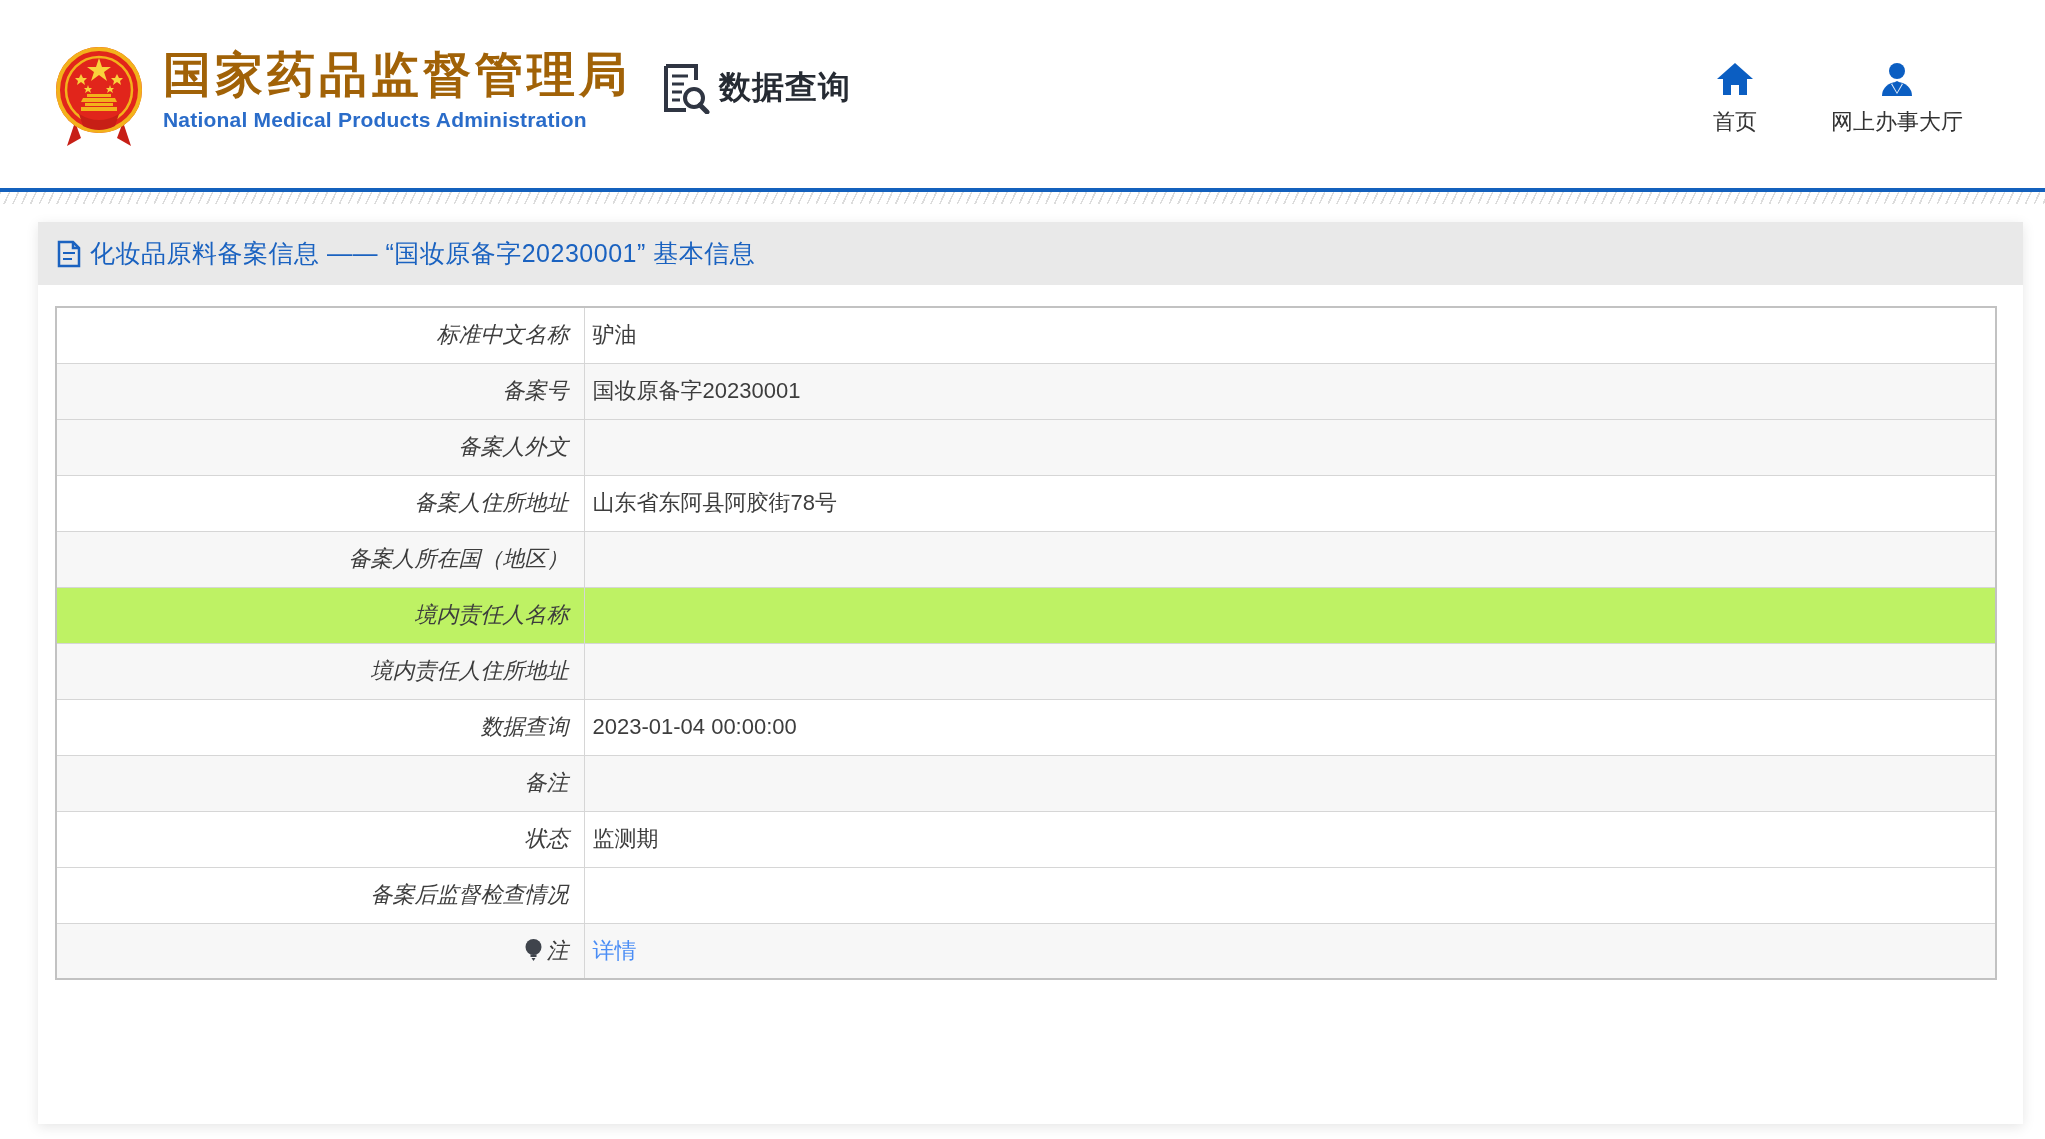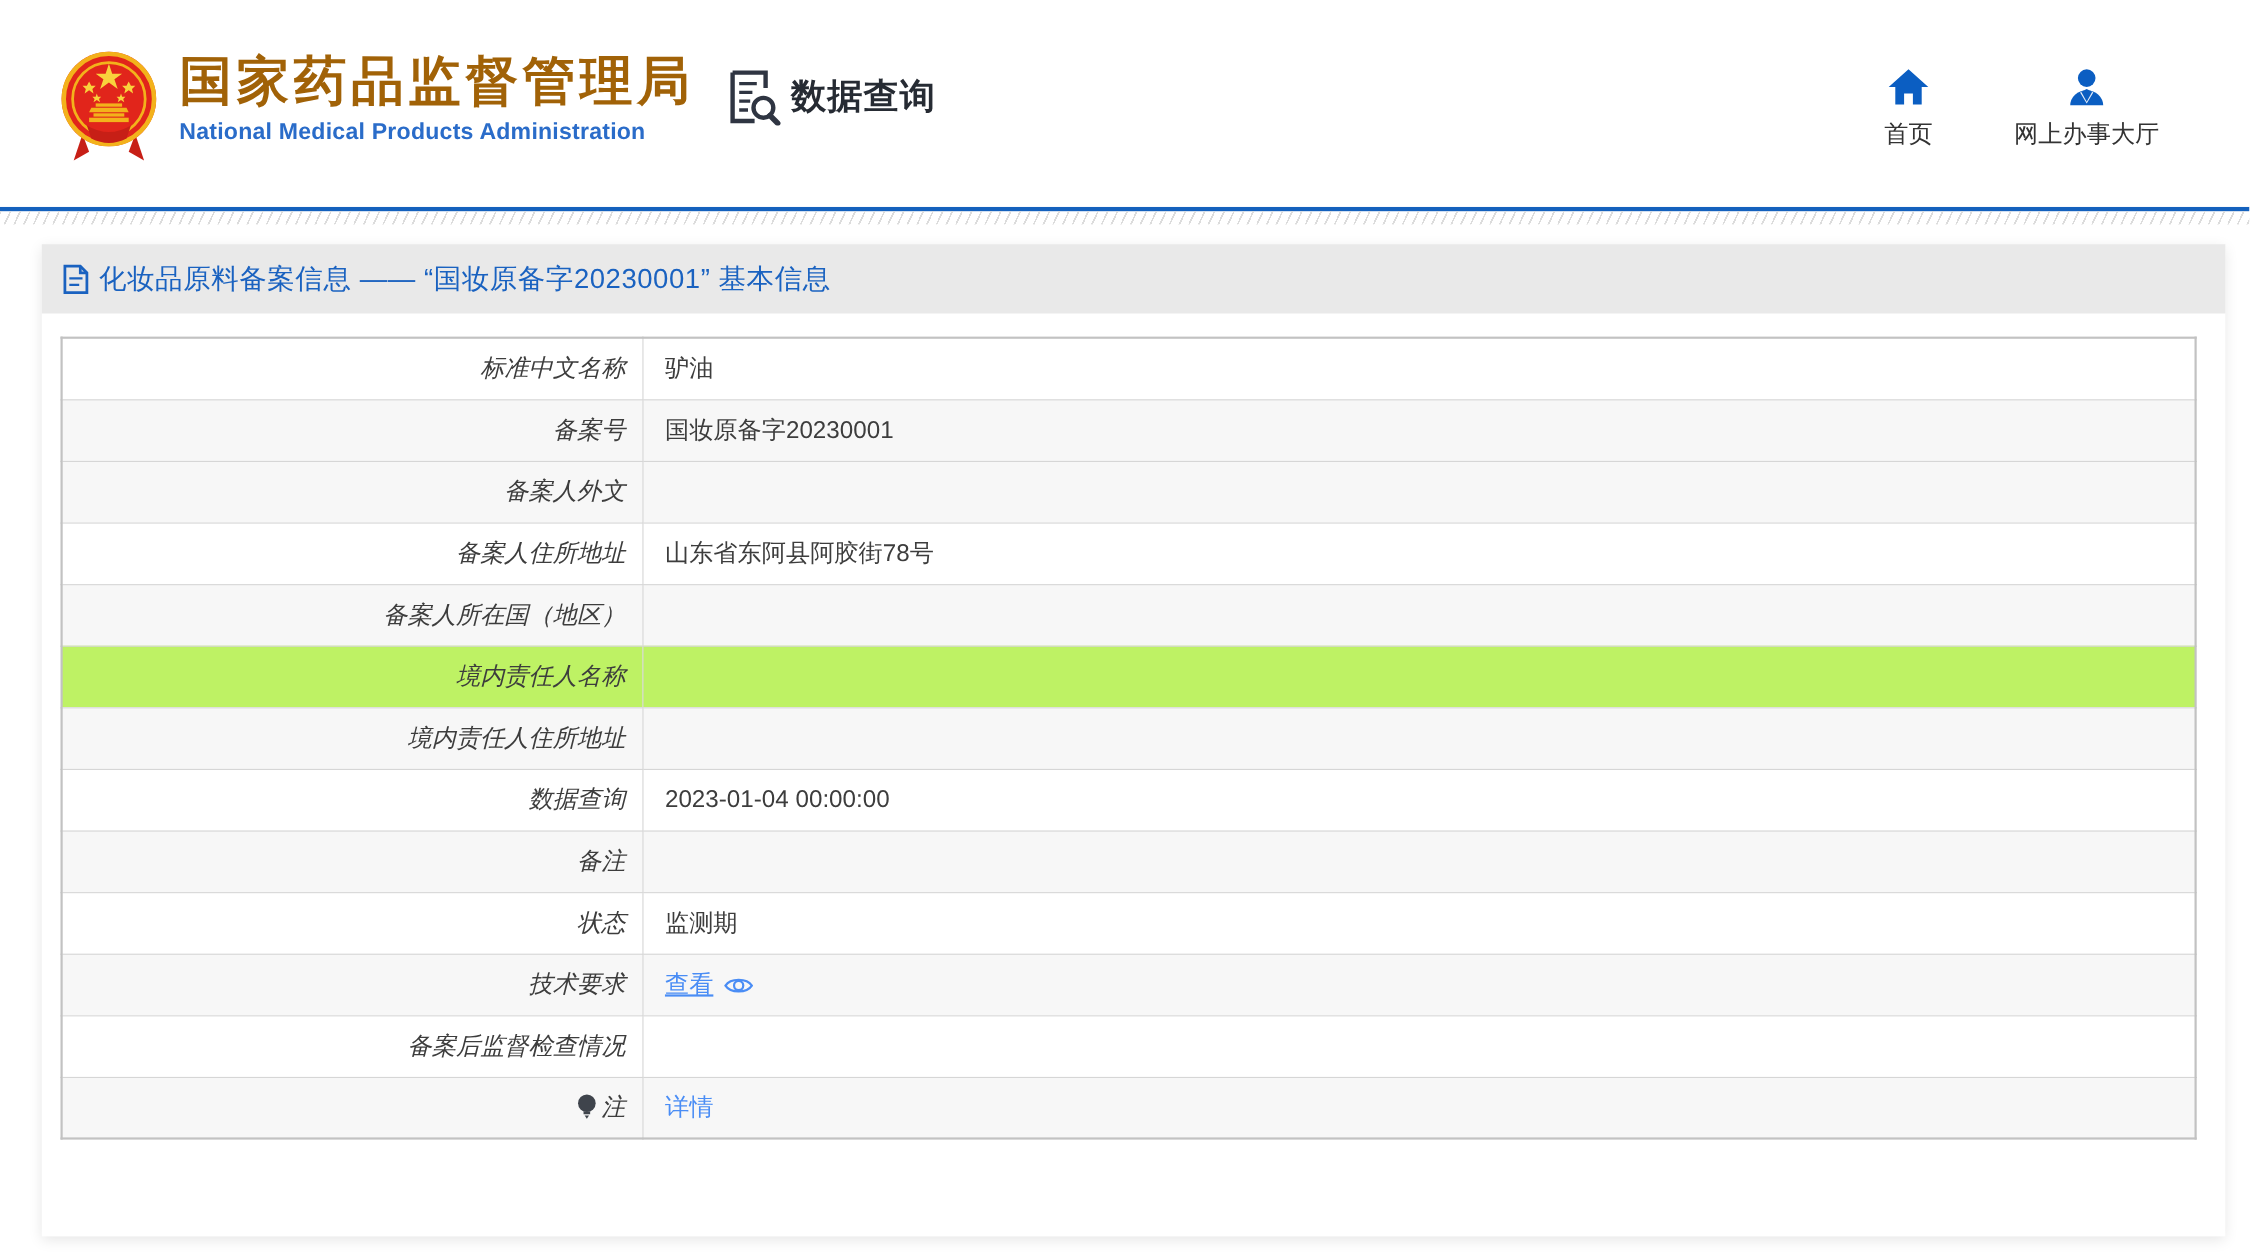--- a/index.html
+++ b/index.html
@@ -28,21 +28,21 @@
            background:#fff; box-shadow:0 3px 12px rgba(0,0,0,.10); }
   .panel-title-bar { height:63px; background:#e9e9e9; display:flex; align-items:center;
                      padding-left:19px; gap:9px; }
   .panel-title { font-size:25px; color:#1a62c0; letter-spacing:0.5px; }
 
   .table-wrap { margin:21px 26px 0 17px; }
   table.info { width:100%; border-collapse:collapse; border:2px solid #c2c2c2; table-layout:fixed; }
   table.info td { border:1px solid #d6d6d6; height:56px; font-size:22px; color:#3d3d3d;
                   vertical-align:middle; }
   td.label { width:528px; text-align:right; padding-right:15px;font-style:italic; }
-  td.value { padding-left:20px; }
+  td.value { padding-left:8px; }
   tr.alt   { background:#f7f7f7; }
   tr.hover { background:#bef264; }
   .cell-link { color:#4a8df5; text-decoration:none; cursor:pointer; }
   .cell-link.u { text-decoration:underline; }
   .cell-icon { display:inline-flex; vertical-align:middle; }
   .cell-icon.eye { margin-left:9px; }
   td.label .cell-icon { margin-right:4px; vertical-align:-4px; }
 </style>
 </head>
 <body>
@@ -155,29 +155,20 @@
             <td class="value"><span>2023-01-04 00:00:00</span></td>
           </tr>
           <tr class="alt">
             <td class="label"><span>备注</span></td>
             <td class="value"><span></span></td>
           </tr>
           <tr>
             <td class="label"><span>状态</span></td>
             <td class="value"><span>监测期</span></td>
           </tr>
-          <tr class="alt">
-            <td class="label"><span>技术要求</span></td>
-            <td class="value"><a class="cell-link u">查看</a><span class="cell-icon eye">
-                <svg width="27" height="20" viewBox="0 0 27 20">
-                  <path d="M1.5 10 C6 3 21 3 25.5 10 C21 17 6 17 1.5 10 Z" fill="none" stroke="#4a8df5" stroke-width="2"></path>
-                  <circle cx="13.5" cy="10" r="4.2" fill="none" stroke="#4a8df5" stroke-width="2"></circle>
-                </svg>
-              </span></td>
-          </tr>
           <tr>
             <td class="label"><span>备案后监督检查情况</span></td>
             <td class="value"><span></span></td>
           </tr>
           <tr class="alt">
             <td class="label"><span class="cell-icon">
                 <svg width="19" height="24" viewBox="0 0 19 24">
                   <circle cx="9.5" cy="9" r="8" fill="#3f444c"></circle>
                   <path d="M6.5 16.5 h6 v2.5 h-6 z" fill="#3f444c"></path>
                   <path d="M7.5 20 h4 l-2 3 z" fill="#3f444c"></path>

